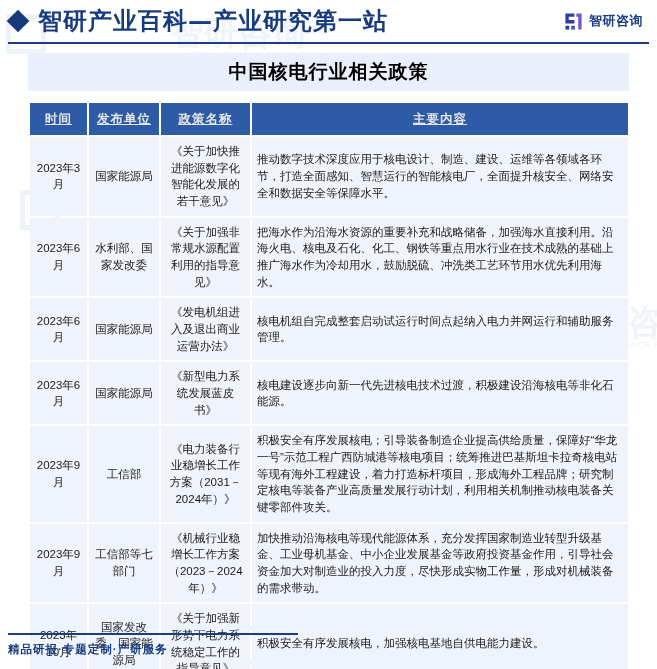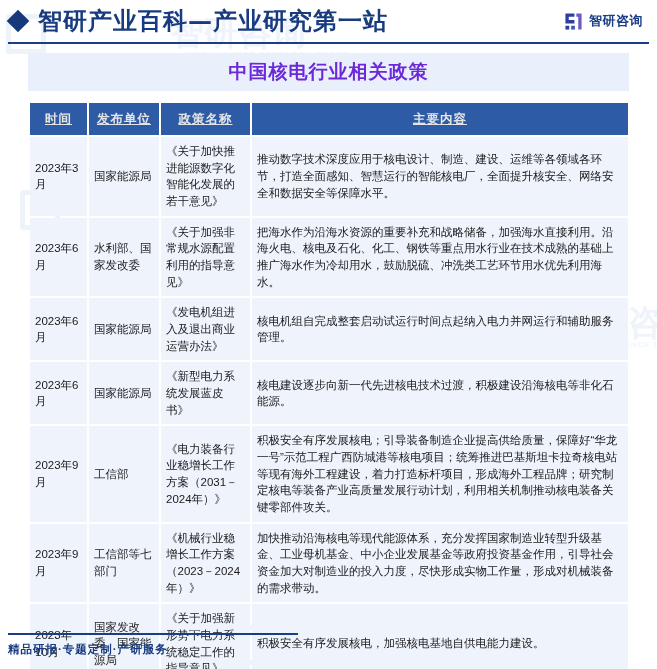--- a/index.html
+++ b/index.html
@@ -99,21 +99,21 @@
     background: #e9f0fb;
     height: 38px;
     display: flex;
     align-items: center;
     justify-content: center;
   }
   .title-band-text {
     font-family: Liberation Serif, serif;
     font-size: 19px;
     font-weight: bold;
-    color: #6d28d9;
+    color: #000000;
     letter-spacing: 1px;
   }
 
   
   .table-wrap {
     position: relative;
     z-index: 2;
     margin: 10px 27px 0 28px;
   }
   table.policy {
@@ -135,21 +135,21 @@
   }
   table.policy td {
     background: #eef3fc;
     font-size: 11.5px;
     color: #1a1a1a;
     line-height: 1.45;
     vertical-align: middle;
     padding: 6px 5px;
   }
   td.c-time, td.c-unit, td.c-policy {
-    text-align: left;
+    text-align: center;
   }
   td.c-content {
     text-align: left;
     padding: 6px 9px;
   }
   col.w-time    { width: 57px; }
   col.w-unit    { width: 70px; }
   col.w-policy  { width: 89px; }
   col.w-content { width: auto; }
 

